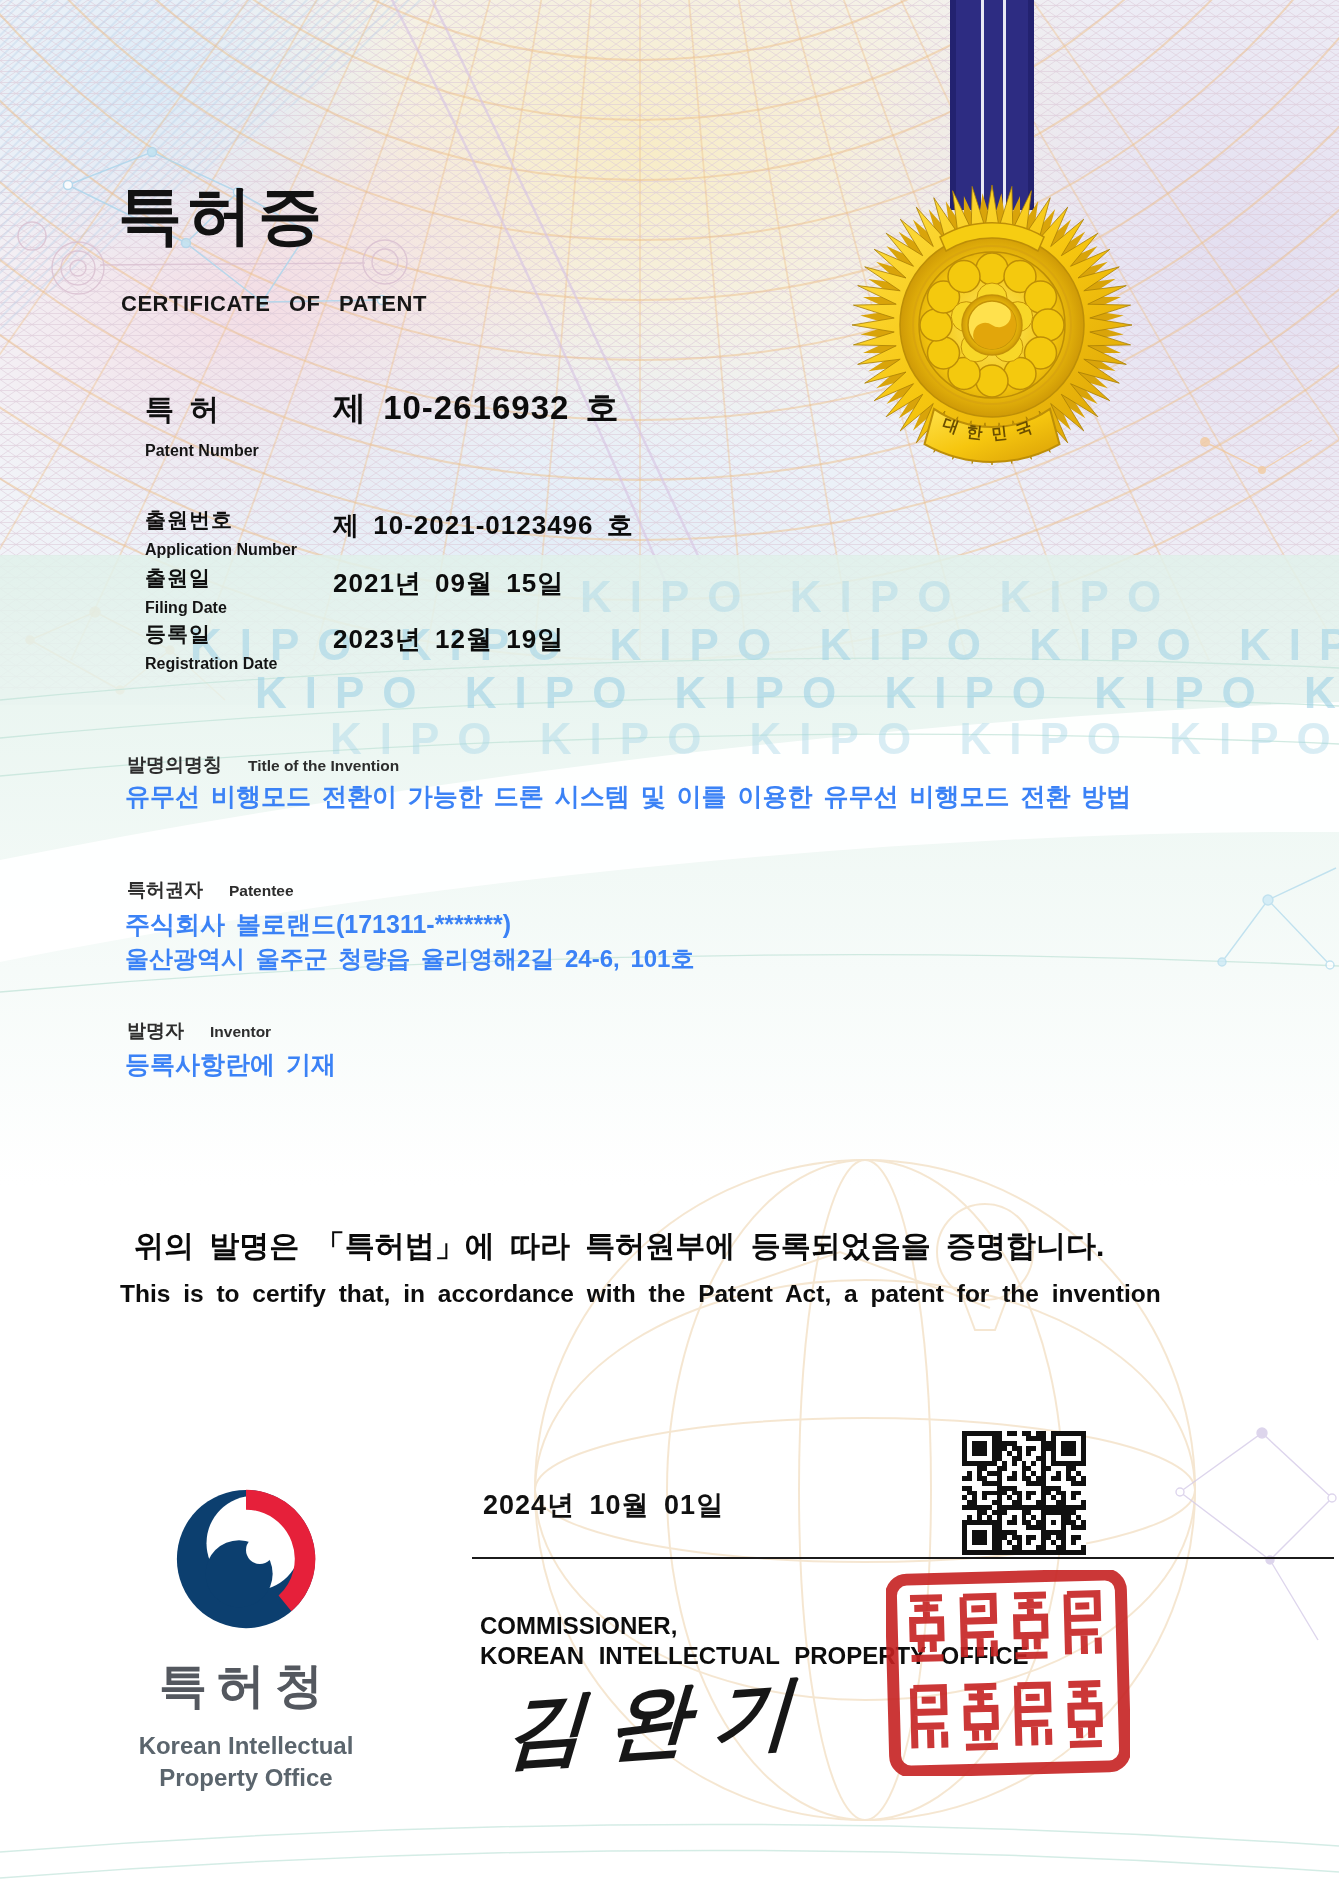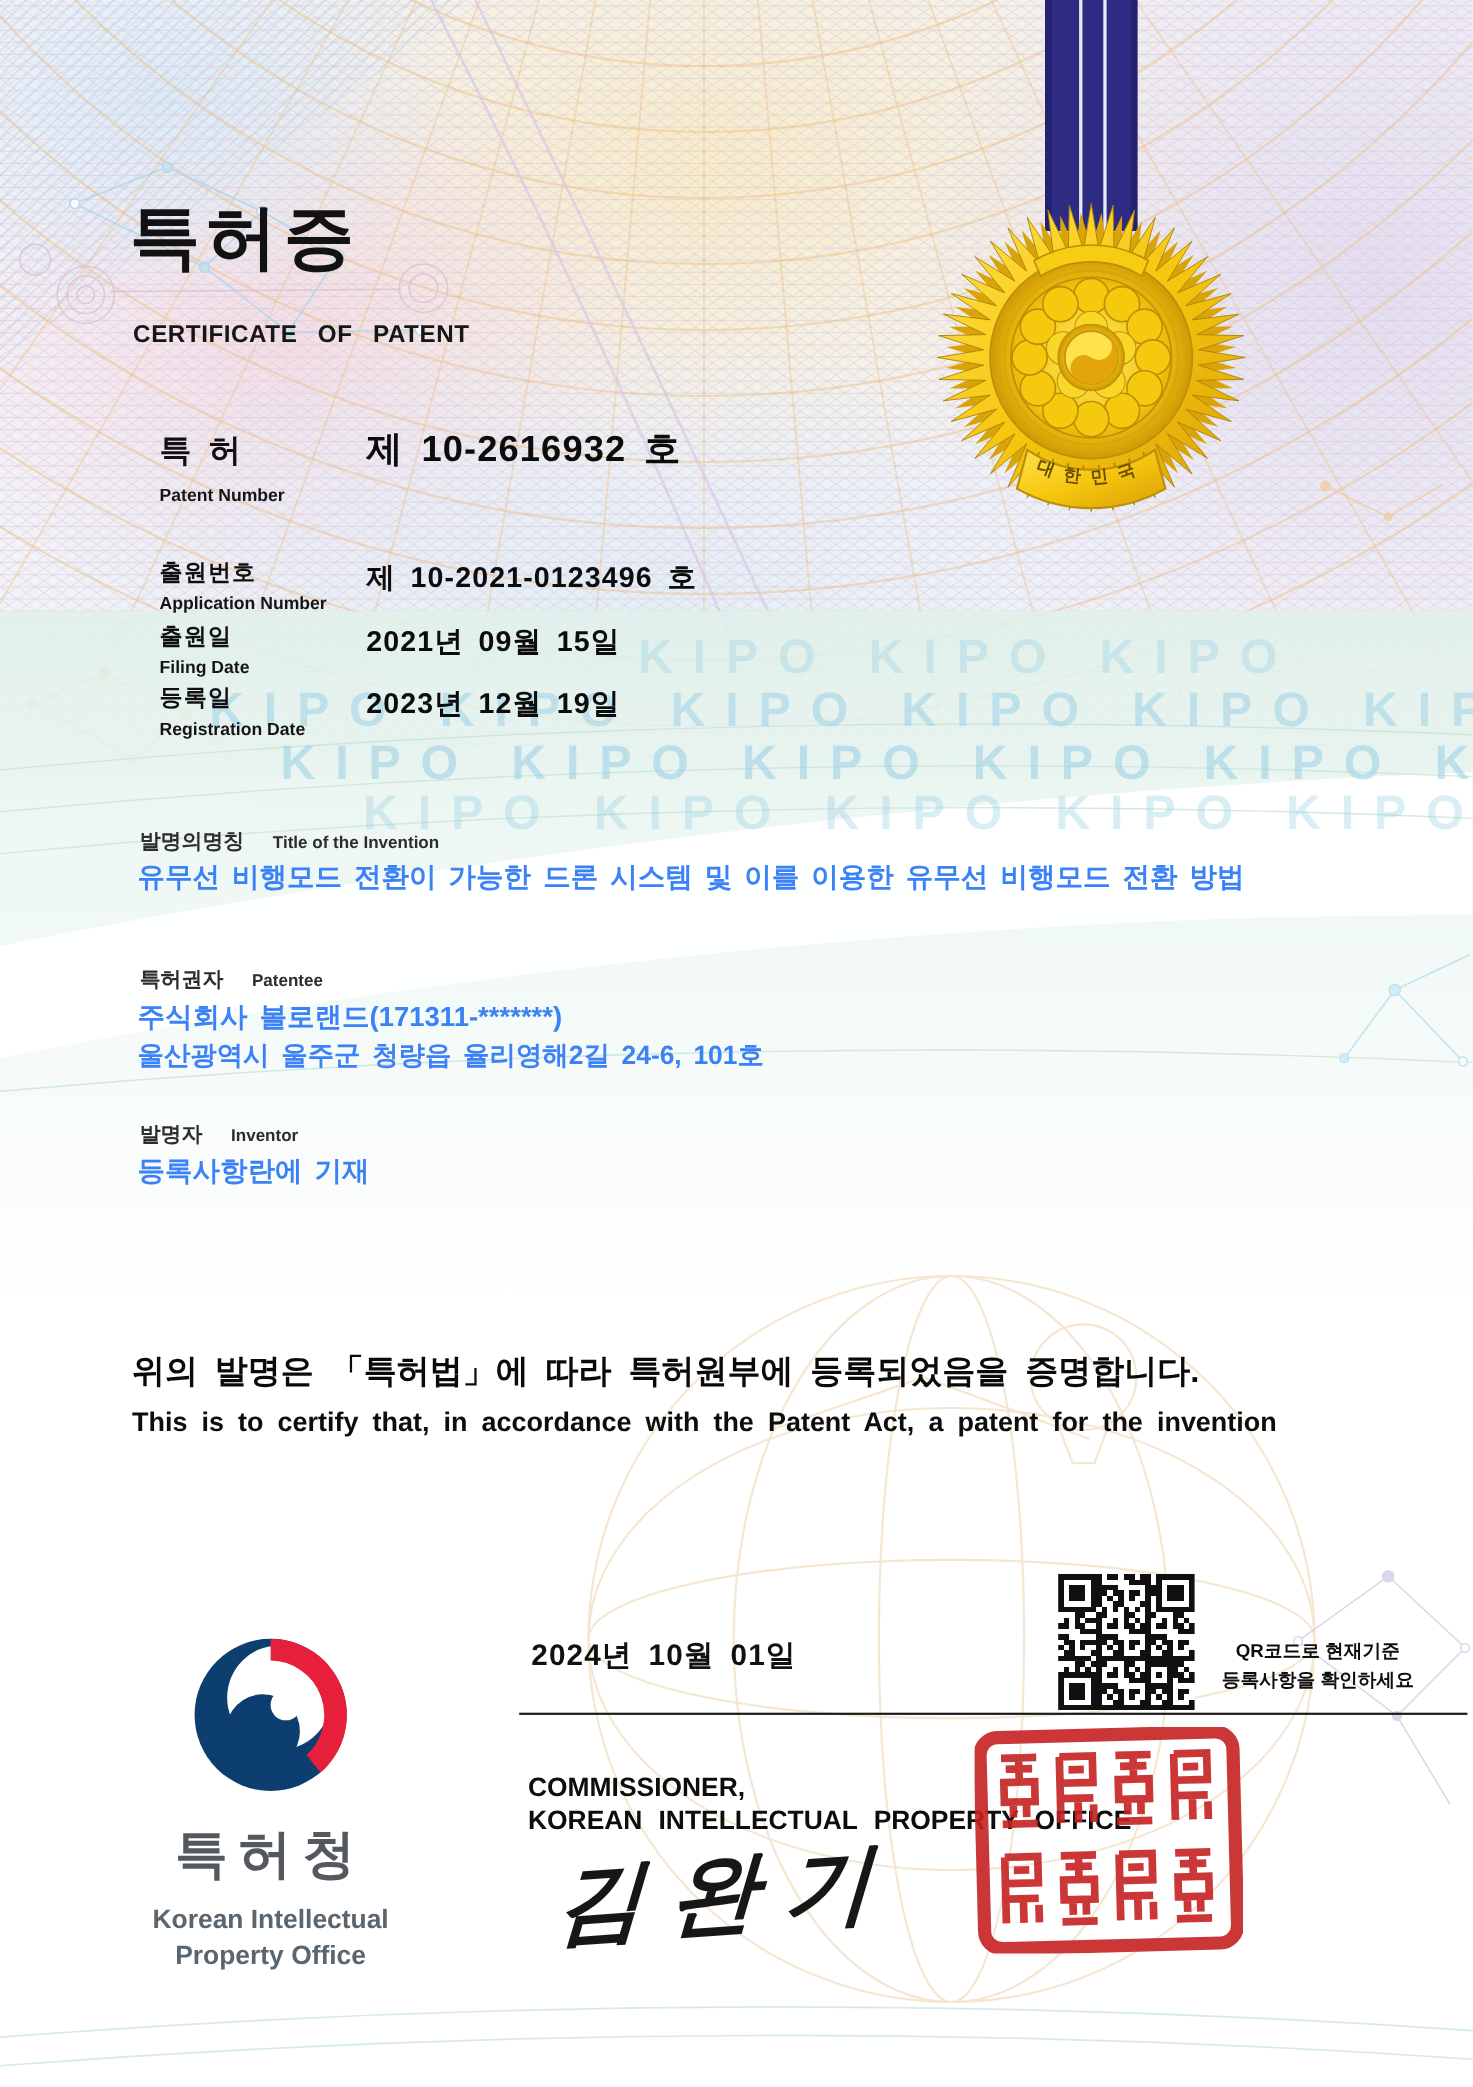--- a/index.html
+++ b/index.html
@@ -10,21 +10,21 @@
   .title-en{font-size:22px;font-weight:800;letter-spacing:.5px;word-spacing:12px;color:#161616;margin-top:29px;}
   .lab-kr-big{font-size:29px;font-weight:800;letter-spacing:4px;color:#101010;}
   .lab-kr{font-size:21px;font-weight:800;letter-spacing:1px;color:#101010;}
   .lab-en{font-size:16px;font-weight:700;color:#141414;}
   .val-xl{font-size:33px;font-weight:800;letter-spacing:1px;color:#0c0c0c;word-spacing:6px;}
   .val{font-size:26px;font-weight:800;letter-spacing:1px;color:#0c0c0c;word-spacing:5px;}
   .sec{display:flex;align-items:baseline;}
   .sec-kr{font-size:19px;font-weight:700;color:#2d2d2d;}
   .sec-en{font-size:15.5px;font-weight:600;color:#2d2d2d;margin-left:26px;}
   .sec-val{font-size:25px;font-weight:700;color:#3b82f6;white-space:nowrap;word-spacing:4px;}
-  .stmt-kr{font-size:30px;font-weight:800;color:#0a0a0a;word-spacing:7px;white-space:nowrap;}
+  .stmt-kr{font-size:30px;font-weight:800;color:#0a0a0a;word-spacing:7px;white-space:nowrap;margin-left:14px;}
   .stmt-en{font-size:24.5px;font-weight:700;color:#0d0d0d;word-spacing:6px;white-space:nowrap;}
   .issue-date{font-size:27px;font-weight:600;color:#111;letter-spacing:1px;word-spacing:6px;}
   .hr-line{height:2px;background:#1b1b1b;}
   .comm-kr{font-size:44px;font-weight:900;letter-spacing:3px;color:#0d0d0d;}
   .comm-en{font-size:24px;font-weight:800;color:#0d0d0d;word-spacing:8px;white-space:nowrap;}
   .qr-note{width:210px;text-align:center;font-size:17px;font-weight:700;line-height:27px;color:#0d0d0d;}
   .sig{font-family:"DejaVu Serif",serif;font-size:80px;font-weight:700;font-style:italic;
        letter-spacing:24px;color:#171717;transform:rotate(-4deg) skewX(-7deg);white-space:nowrap;}
   .logo-block{width:320px;text-align:center;}
   .logo-kr{font-size:48px;font-weight:600;letter-spacing:10px;color:#54585f;}
@@ -664,24 +664,20 @@
         <rect x="17" y="24" width="1" height="1"></rect>
         <rect x="18" y="24" width="1" height="1"></rect>
         <rect x="19" y="24" width="1" height="1"></rect>
         <rect x="20" y="24" width="1" height="1"></rect>
         <rect x="21" y="24" width="1" height="1"></rect>
         <rect x="22" y="24" width="1" height="1"></rect>
         <rect x="23" y="24" width="1" height="1"></rect>
         <rect x="24" y="24" width="1" height="1"></rect>
       </g>
   </svg>
-  <div class="abs qr-note" style="left:1093px;top:1487px;z-index:2">
-    <div>QR코드로 현재기준</div>
-    <div>등록사항을 확인하세요</div>
-  </div>
 
   <div class="abs hr-line" style="left:472px;top:1557px;width:862px;z-index:2"></div>
 
   <div class="abs comm-en" style="left:480px;top:1612px;z-index:2">COMMISSIONER,</div>
   <div class="abs comm-en" style="left:480px;top:1642px;z-index:2">KOREAN INTELLECTUAL PROPERTY OFFICE</div>
 
   <div class="abs sig" style="left:505px;top:1668px;z-index:3">김완기</div>
 
   <svg class="abs" style="left:886px;top:1570px;z-index:3" width="244" height="206" viewBox="0 0 244 206">
     <defs>

